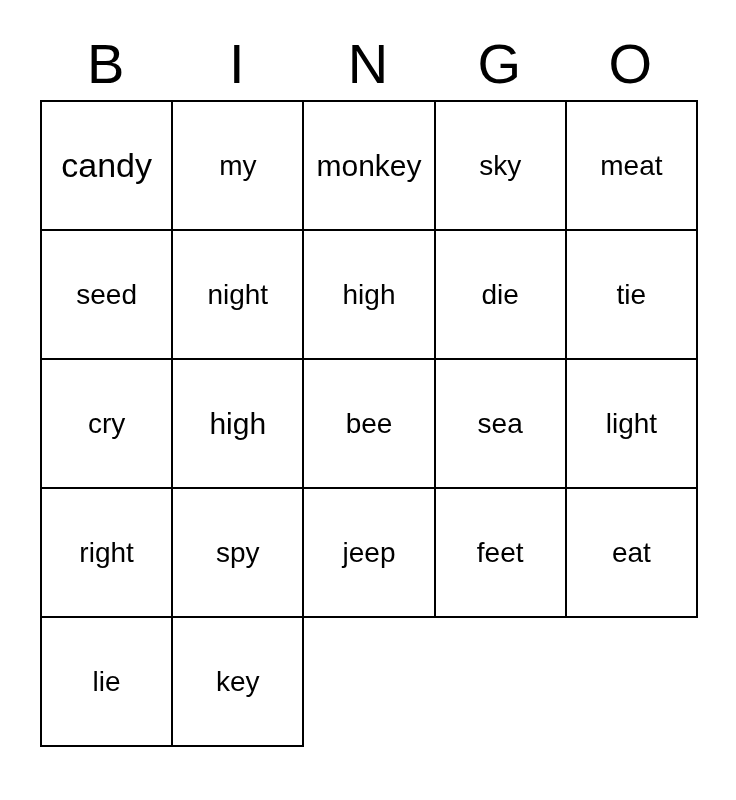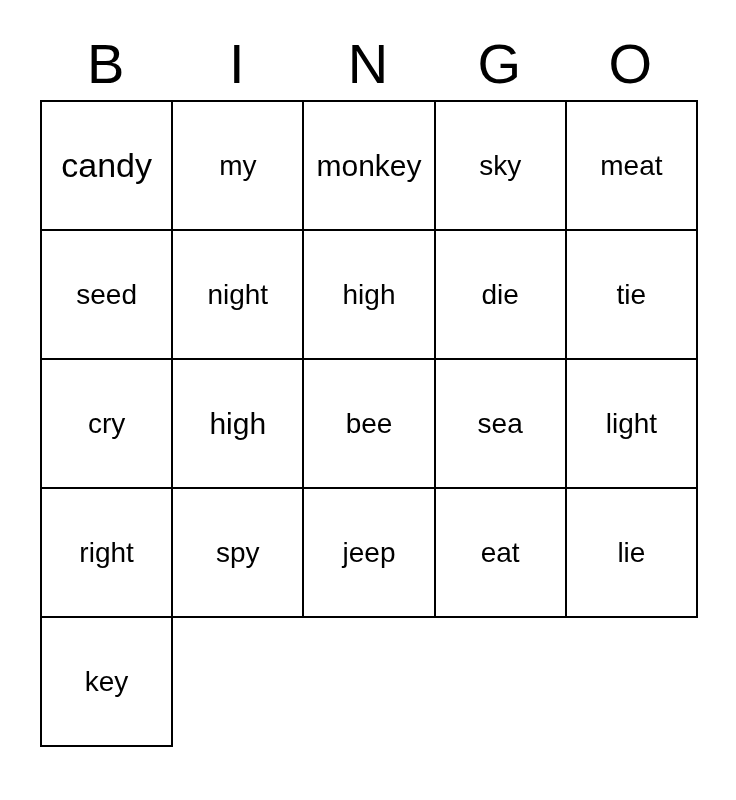--- a/index.html
+++ b/index.html
@@ -137,20 +137,23 @@
         <span>right</span>
       </div>
     <div class="cell">
         <span>spy</span>
       </div>
 
     <div class="cell">
         <span>jeep</span>
       </div>
     <div class="cell">
+        <span>feet</span>
+      </div>
+    <div class="cell">
         <span>eat</span>
       </div>
     <div class="cell">
         <span>lie</span>
       </div>
     <div class="cell">
         <span>key</span>
       </div>
 
   </div>

